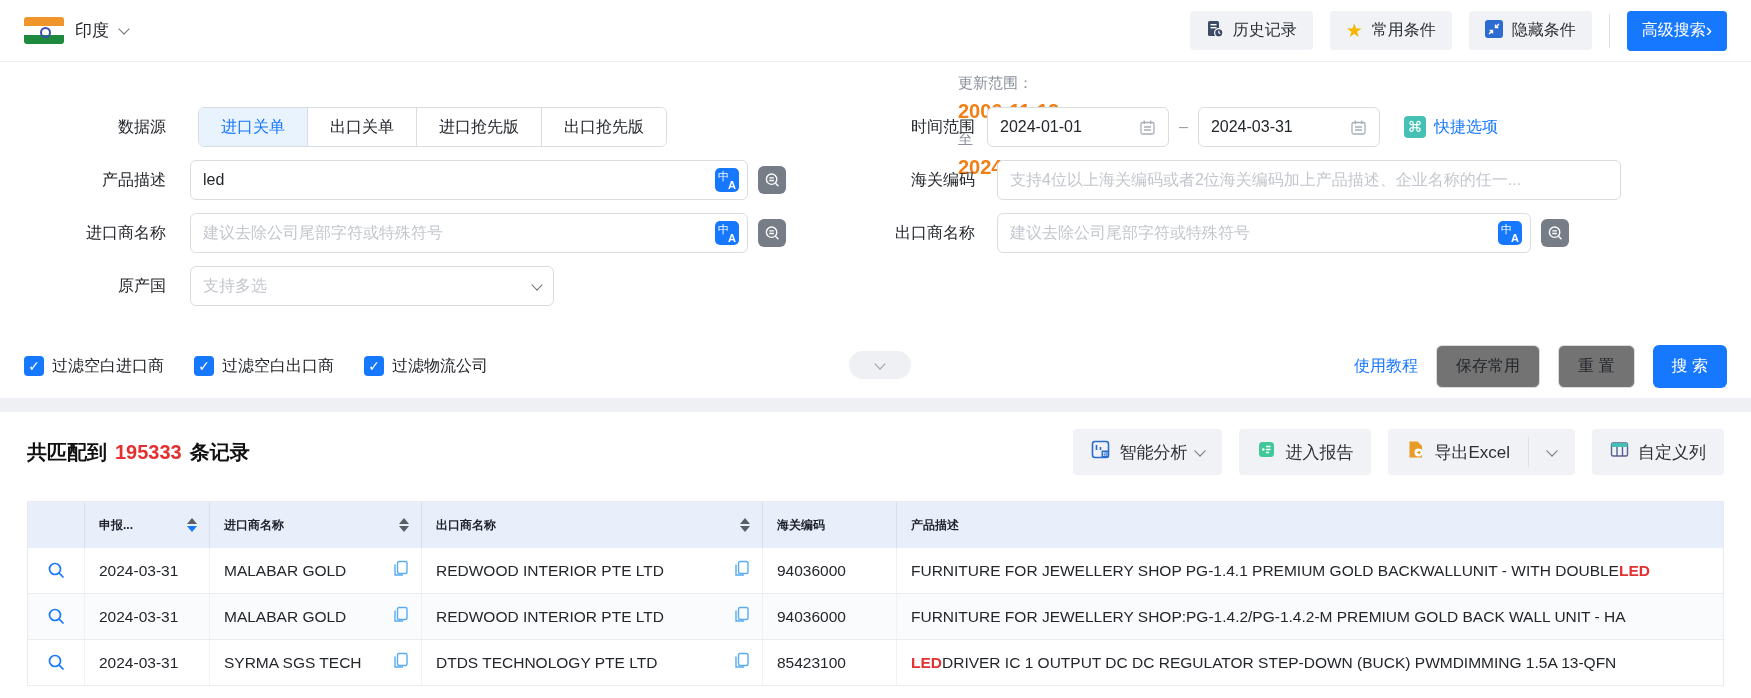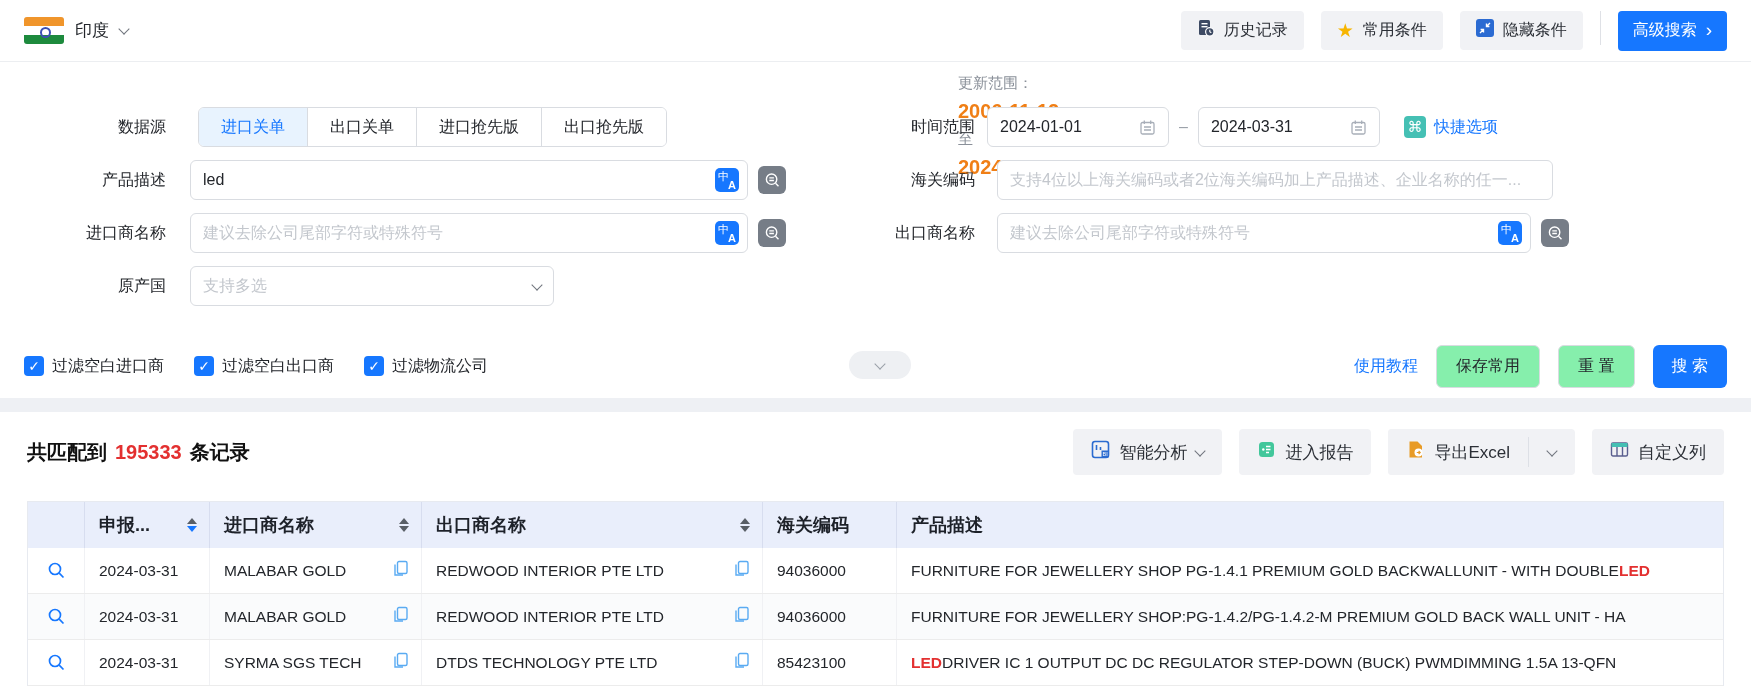--- a/index.html
+++ b/index.html
@@ -21,27 +21,27 @@
     display: flex; flex-direction: column; box-shadow: 0 0 0 1px #eee inset; }
   .flag .s1 { flex: 1; background: #f0952b; }
   .flag .s2 { flex: 1; background: #fff; position: relative; }
   .flag .s2::after { content: ""; position: absolute; left: 50%; top: 50%;
     width: 7px; height: 7px; margin: -4px 0 0 -4px; border-radius: 50%;
     border: 2px solid #3c4fb4; }
   .flag .s3 { flex: 1; background: #1d8a3d; }
   .country-name { font-size: 17px; color: #23262b; }
   .chev { width: 8px; height: 8px; border-right: 1.6px solid #70757d;
     border-bottom: 1.6px solid #70757d; transform: rotate(45deg); margin-top: -4px; }
-  .topbar-right { margin-left: auto; display: flex; gap: 17px; }
+  .topbar-right { margin-left: auto; display: flex; align-items: center; gap: 17px; }
   .gbtn { display: flex; align-items: center; gap: 9px; background: var(--graybtn);
     border: none; border-radius: 4px; height: 39px; padding: 0 16px;
     font-size: 16px; color: #2b2f36; cursor: pointer; font-family: inherit; }
   .star-glyph { color: #f7b500; font-size: 19px; line-height: 1; }
   .vdiv { width: 1px; height: 34px; background: #dfe1e6; }
-  .adv-btn { display: flex; align-items: center; gap: 9px; background: var(--primary);
+  .adv-btn { display: flex; align-items: center; background: var(--primary);
     color: #fff; border: none; border-radius: 4px; height: 40px; padding: 0 15px;
     font-size: 16px; cursor: pointer; font-family: Liberation Sans, sans-serif; }
   .adv-arrow { font-size: 19px; line-height: 1; margin-top: -2px; }
   
   .form { position: relative; height: 336px; background: #fff; }
   .update { position: absolute; left: 958px; top: 12px; font-size: 15px;
     color: #8a9099; display: flex; gap: 7px; align-items: baseline; flex-direction: column; }
   .update b { color: var(--orange); font-size: 20px; font-weight: 700; }
   .frow { position: absolute; left: 24px; right: 24px; height: 40px;
     display: flex; align-items: center; }
@@ -53,21 +53,21 @@
   .seg-item { padding: 0 22px; display: flex; align-items: center;
     font-size: 16px; color: #23262b; background: #fff; cursor: pointer;
     border-right: 1px solid var(--border); white-space: nowrap; }
   .seg-item:last-child { border-right: none; }
   .seg-item.active { background: #e8f3fe; color: var(--primary); }
   .inp { position: relative; margin-left: 10px; }
   .inp input { width: 100%; height: 40px; border: 1px solid var(--border);
     border-radius: 6px; padding: 0 44px 0 12px; font-size: 16px; color: #23262b;
     font-family: inherit; outline: none; background: #fff; }
   .inp input::placeholder { color: #c3c7cd; }
-  .w558 { width: 558px; } .w556 { width: 556px; } .w534 { width: 534px; }
+  .w558 { width: 558px; } .w556 { width: 624px; } .w534 { width: 534px; }
   .no-icon input { padding-right: 12px; }
   .trans { position: absolute; right: 9px; top: 8px; width: 24px; height: 24px;
     background: var(--primary); border-radius: 5px; cursor: pointer; }
   .trans .zh { position: absolute; left: 3px; top: 1px; color: #fff; font-size: 11px; }
   .trans .en { position: absolute; right: 3px; bottom: 1px; color: #fff;
     font-size: 11px; font-weight: 700; }
   .alias { width: 28px; height: 28px; background: #767d87; border-radius: 6px;
     margin-left: 10px; flex: none; display: flex; align-items: center;
     justify-content: center; cursor: pointer; }
   .rpart { position: absolute; left: 820px; top: 0; height: 40px;
@@ -93,21 +93,21 @@
     font-size: 16px; cursor: pointer; }
   .cbbox { width: 20px; height: 20px; background: var(--primary); border-radius: 4px;
     color: #fff; display: flex; align-items: center; justify-content: center;
     font-size: 14px; }
   .pill { position: absolute; left: 825px; top: 7px; width: 62px; height: 28px;
     background: #eef0f3; border-radius: 14px; display: flex; align-items: center;
     justify-content: center; cursor: pointer; }
   .pill .chev { border-color: #9aa0a8; margin-top: -3px; }
   .crow-right { margin-left: auto; display: flex; align-items: center; gap: 18px; }
   .link { color: var(--primary); font-size: 16px; cursor: pointer; }
-  .wbtn { height: 43px; padding: 0 19px; background: #86efac; border: 1px solid var(--border);
+  .wbtn { height: 43px; padding: 0 19px; background: #737373; border: 1px solid var(--border);
     border-radius: 6px; font-size: 16px; color: #23262b; cursor: pointer;
     font-family: inherit; }
   .sbtn { height: 43px; padding: 0 19px; background: var(--primary); border: none;
     border-radius: 6px; font-size: 16px; color: #fff; cursor: pointer;
     font-family: inherit; }
   
   .band { height: 14px; background: #eef0f4; }
   .results { height: 286px; background: #fff; padding: 0 27px; position: relative; }
   .res-head { display: flex; align-items: center; padding-top: 17px; }
   .summary { font-size: 20px; font-weight: 700; color: #111; display: flex;
@@ -119,21 +119,21 @@
     color: #2b2f36; cursor: pointer; font-family: inherit; }
   .tgroup { display: flex; align-items: stretch; background: var(--graybtn);
     border-radius: 4px; overflow: hidden; }
   .tgroup .tbtn { border-radius: 0; }
   .tgroup .gdiv { width: 1px; background: #dde0e6; margin: 8px 0; }
   .tgroup .chevbtn { width: 46px; display: flex; align-items: center;
     justify-content: center; cursor: pointer; }
   
   .table { margin-top: 26px; border: 1px solid #e7eaf0; border-bottom: none; }
   .thead { display: flex; height: 46px; background: #e9eefb; font-weight: 700;
-    font-size: 18px; color: #1d2129; }
+    font-size: 12px; color: #1d2129; }
   .th, .td { display: flex; align-items: center; padding: 0 12px 0 14px;
     overflow: hidden; white-space: nowrap; }
   .th { border-right: 1px solid #d7ddef; }
   .th:last-child { border-right: none; }
   .c0 { width: 57px; flex: none; justify-content: center; padding: 0; }
   .c1 { width: 125px; flex: none; }
   .c2 { width: 212px; flex: none; }
   .c3 { width: 341px; flex: none; }
   .c4 { width: 134px; flex: none; }
   .c5 { flex: 1; }

